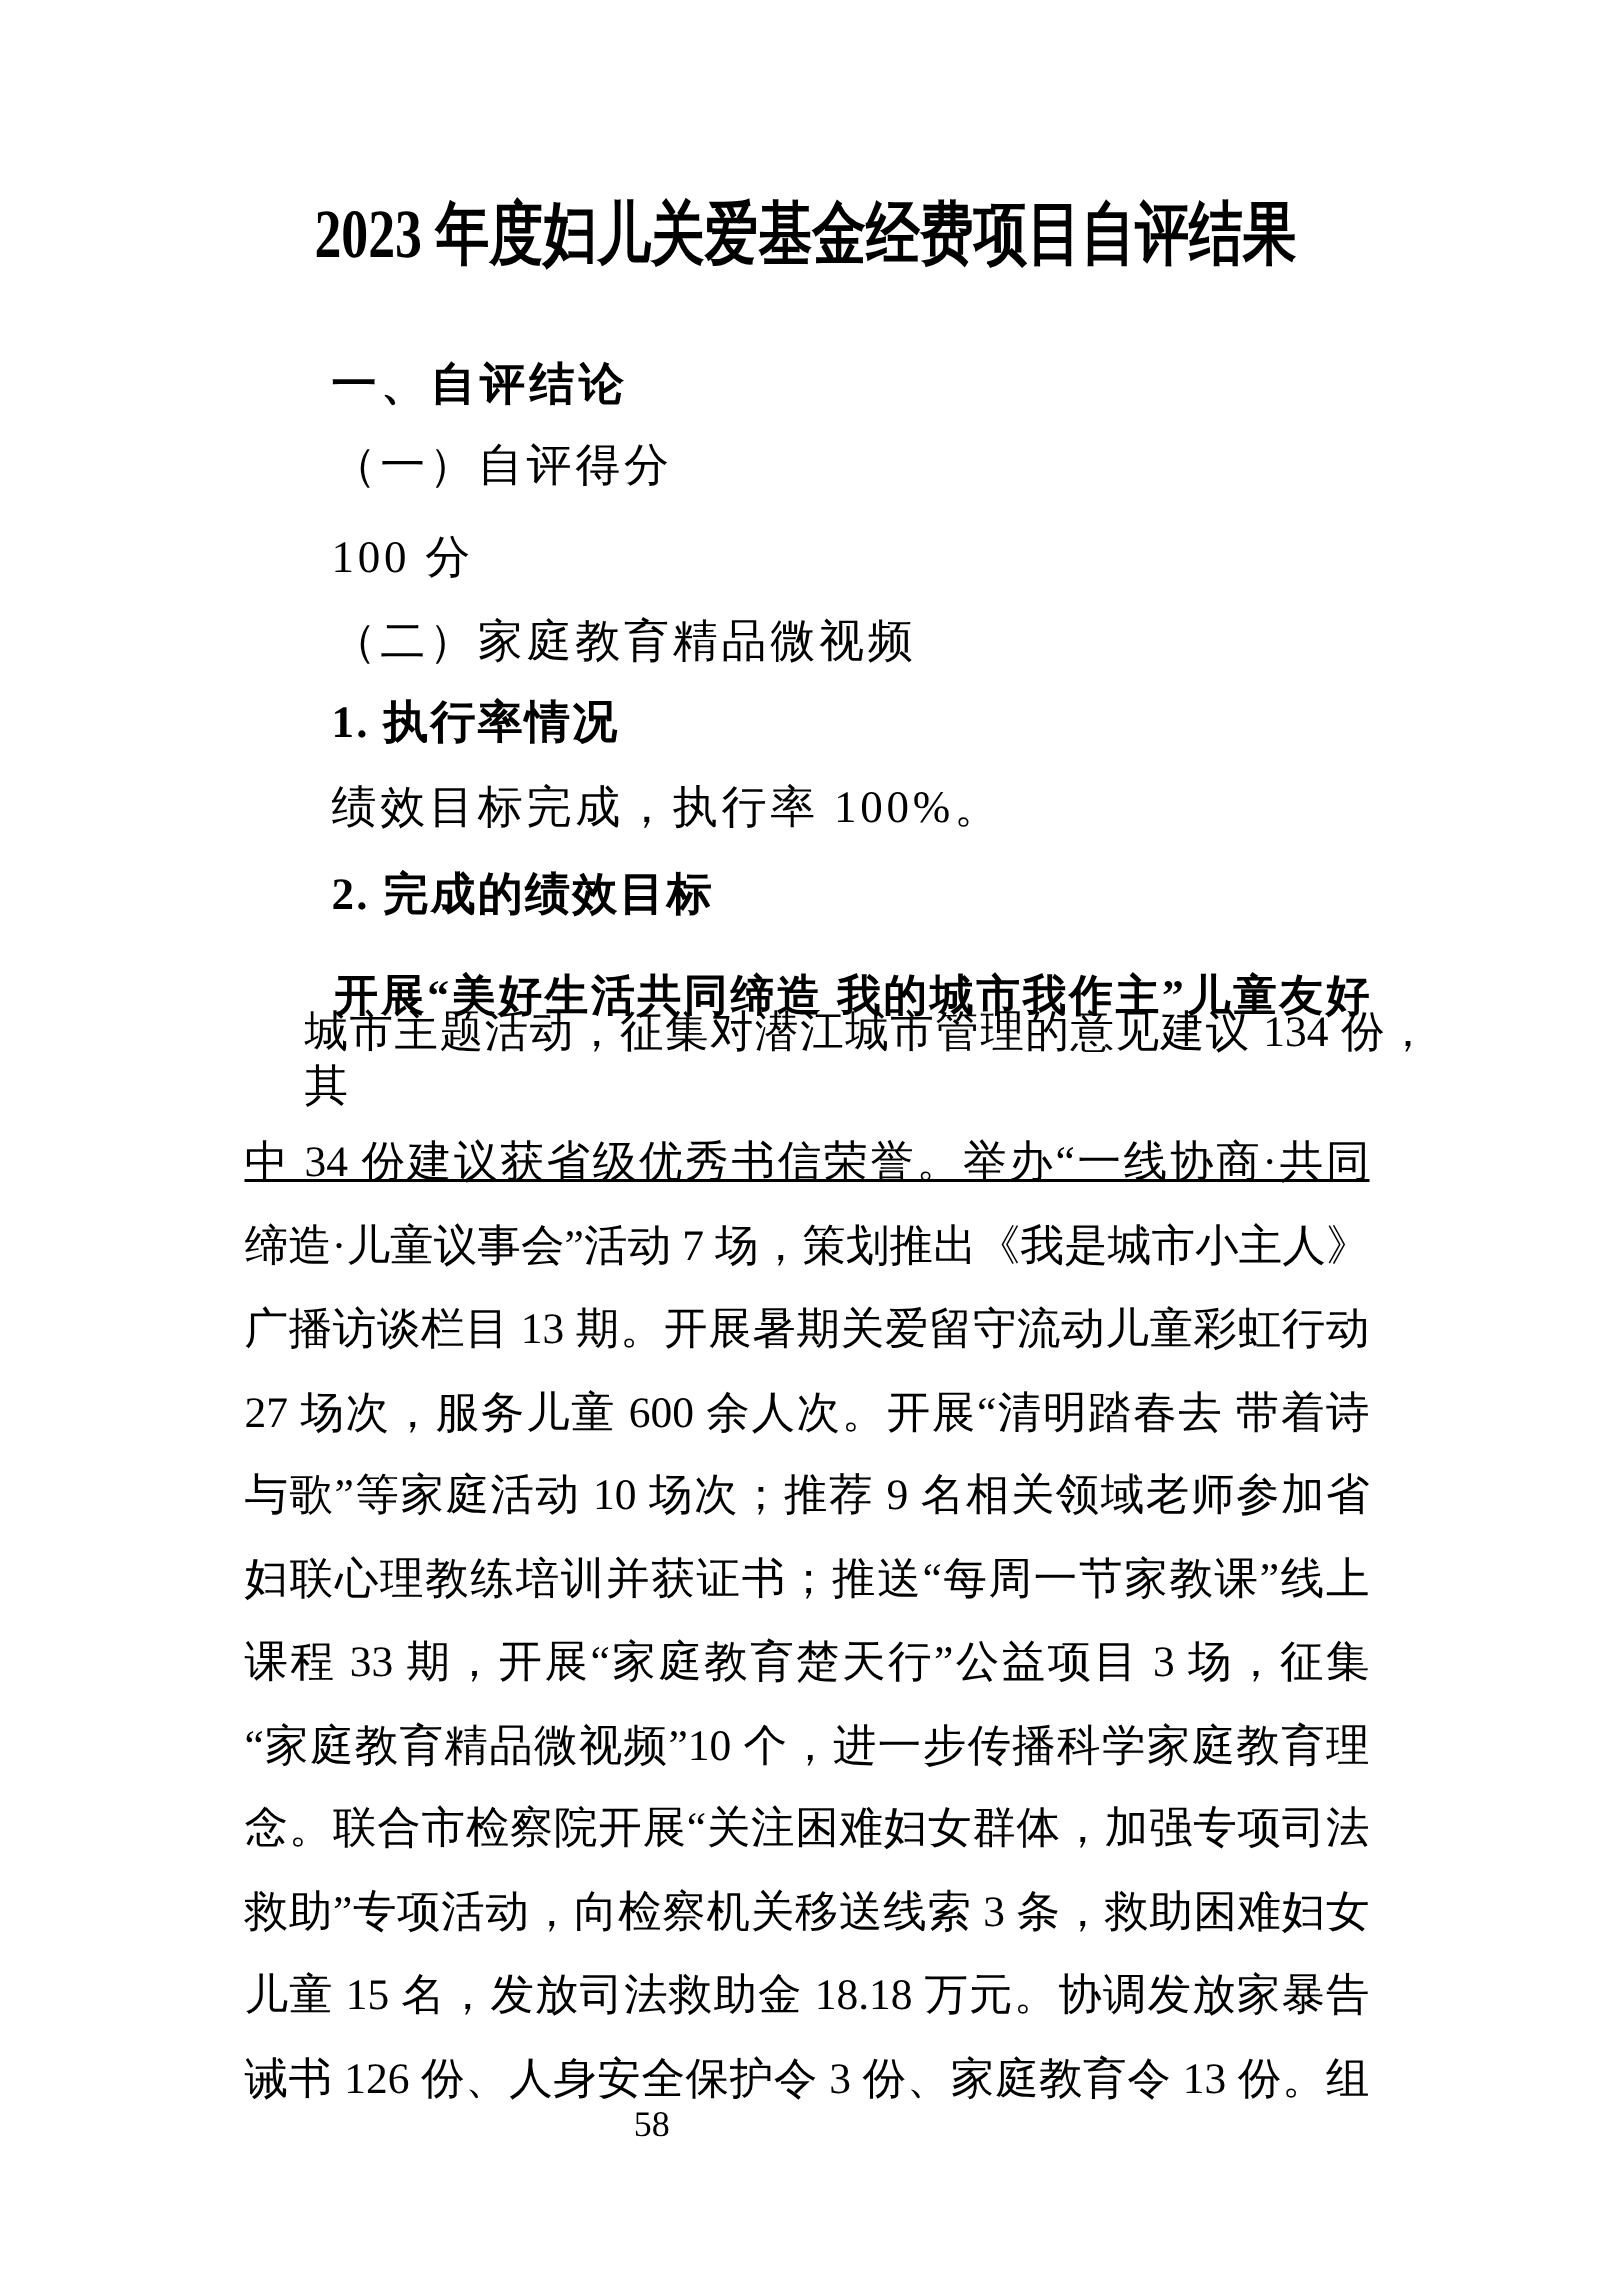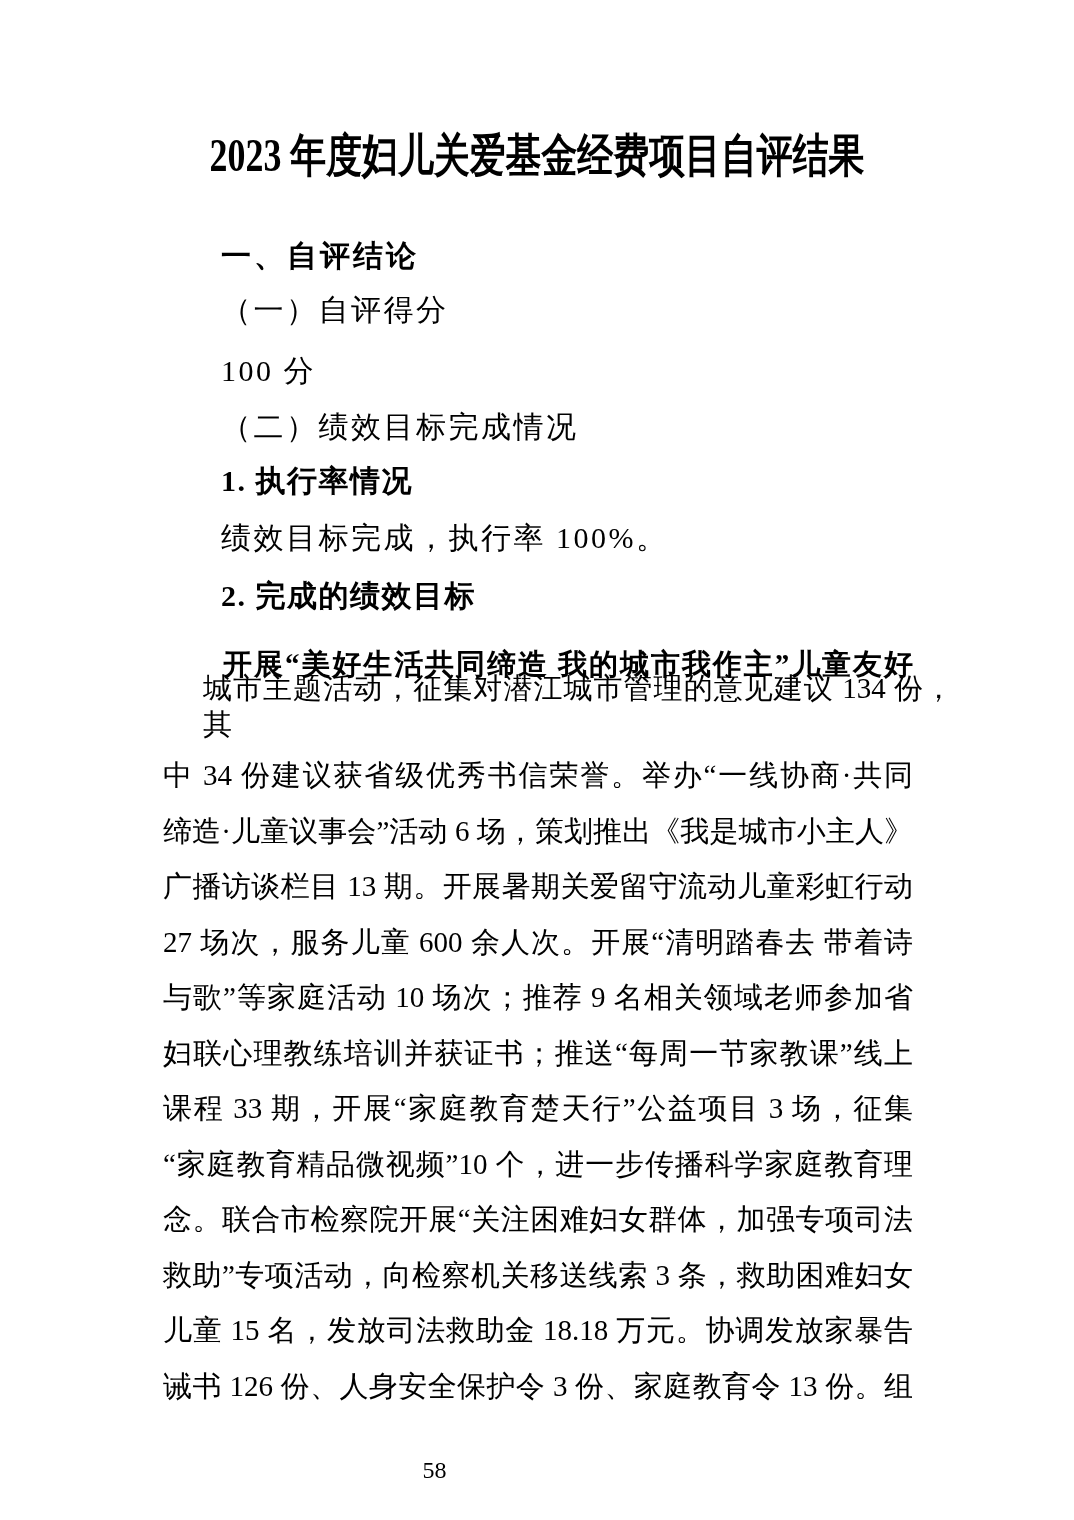--- a/index.html
+++ b/index.html
@@ -65,50 +65,50 @@
     text-align-last: justify;
     -moz-text-align-last: justify;
     box-sizing: border-box;
   }
   .indent-first {
     padding-left: 60px;
   }
 
   .page-number {
     left: 0;
-    top: 1457px;
+    top: 1404px;
     width: 869px;
     text-align: center;
     font-family: "Liberation Serif", serif;
     font-size: 24px;
   }
 </style>
 </head>
 <body>
 
 <div class="abs doc-title">2023 年度妇儿关爱基金经费项目自评结果</div>
 
 <div class="abs h1" style="left:221px; top:236px;">一、自评结论</div>
 
 <div class="abs sec" style="left:221px; top:290px;">（一）自评得分</div>
 
 <div class="abs sec" style="left:221px; top:351px;">100 分</div>
 
-<div class="abs sec" style="left:221px; top:407px;">（二）绩效目标完成情况</div>
+<div class="abs sec" style="left:221px; top:407px;">（二）家庭教育精品微视频</div>
 
 <div class="abs sec-bold" style="left:221px; top:461px;">1. 执行率情况</div>
 
 <div class="abs sec" style="left:221px; top:518px;">绩效目标完成，执行率 100%。</div>
 
 <div class="abs sec-bold" style="left:221px; top:576px;">2. 完成的绩效目标</div>
 
 <div class="abs bodyline indent-first" style="top:646px;font-weight:bold;">开展“美好生活共同缔造 我的城市我作主”儿童友好</div>
 <div class="abs bodyline" style="top:670px;margin-left:40px;">城市主题活动，征集对潜江城市管理的意见建议 134 份，其</div>
-<div class="abs bodyline" style="top:757px;">中 34 份建议获省级优秀书信荣誉。举办“一线协商·共同</div>
-<div class="abs bodyline" style="top:813px;">缔造·儿童议事会”活动 6 场，策划推出《我是城市小主人》</div>
+<div class="abs bodyline" style="top:757px;text-decoration:underline;">中 34 份建议获省级优秀书信荣誉。举办“一线协商·共同</div>
+<div class="abs bodyline" style="top:813px;">缔造·儿童议事会”活动 7 场，策划推出《我是城市小主人》</div>
 <div class="abs bodyline" style="top:868px;">广播访谈栏目 13 期。开展暑期关爱留守流动儿童彩虹行动</div>
 <div class="abs bodyline" style="top:924px;">27 场次，服务儿童 600 余人次。开展“清明踏春去 带着诗</div>
 <div class="abs bodyline" style="top:979px;">与歌”等家庭活动 10 场次；推荐 9 名相关领域老师参加省</div>
 <div class="abs bodyline" style="top:1035px;">妇联心理教练培训并获证书；推送“每周一节家教课”线上</div>
 <div class="abs bodyline" style="top:1090px;">课程 33 期，开展“家庭教育楚天行”公益项目 3 场，征集</div>
 <div class="abs bodyline" style="top:1146px;">“家庭教育精品微视频”10 个，进一步传播科学家庭教育理</div>
 <div class="abs bodyline" style="top:1201px;">念。联合市检察院开展“关注困难妇女群体，加强专项司法</div>
 <div class="abs bodyline" style="top:1257px;">救助”专项活动，向检察机关移送线索 3 条，救助困难妇女</div>
 <div class="abs bodyline" style="top:1312px;">儿童 15 名，发放司法救助金 18.18 万元。协调发放家暴告</div>
 <div class="abs bodyline" style="top:1368px;">诫书 126 份、人身安全保护令 3 份、家庭教育令 13 份。组</div>

